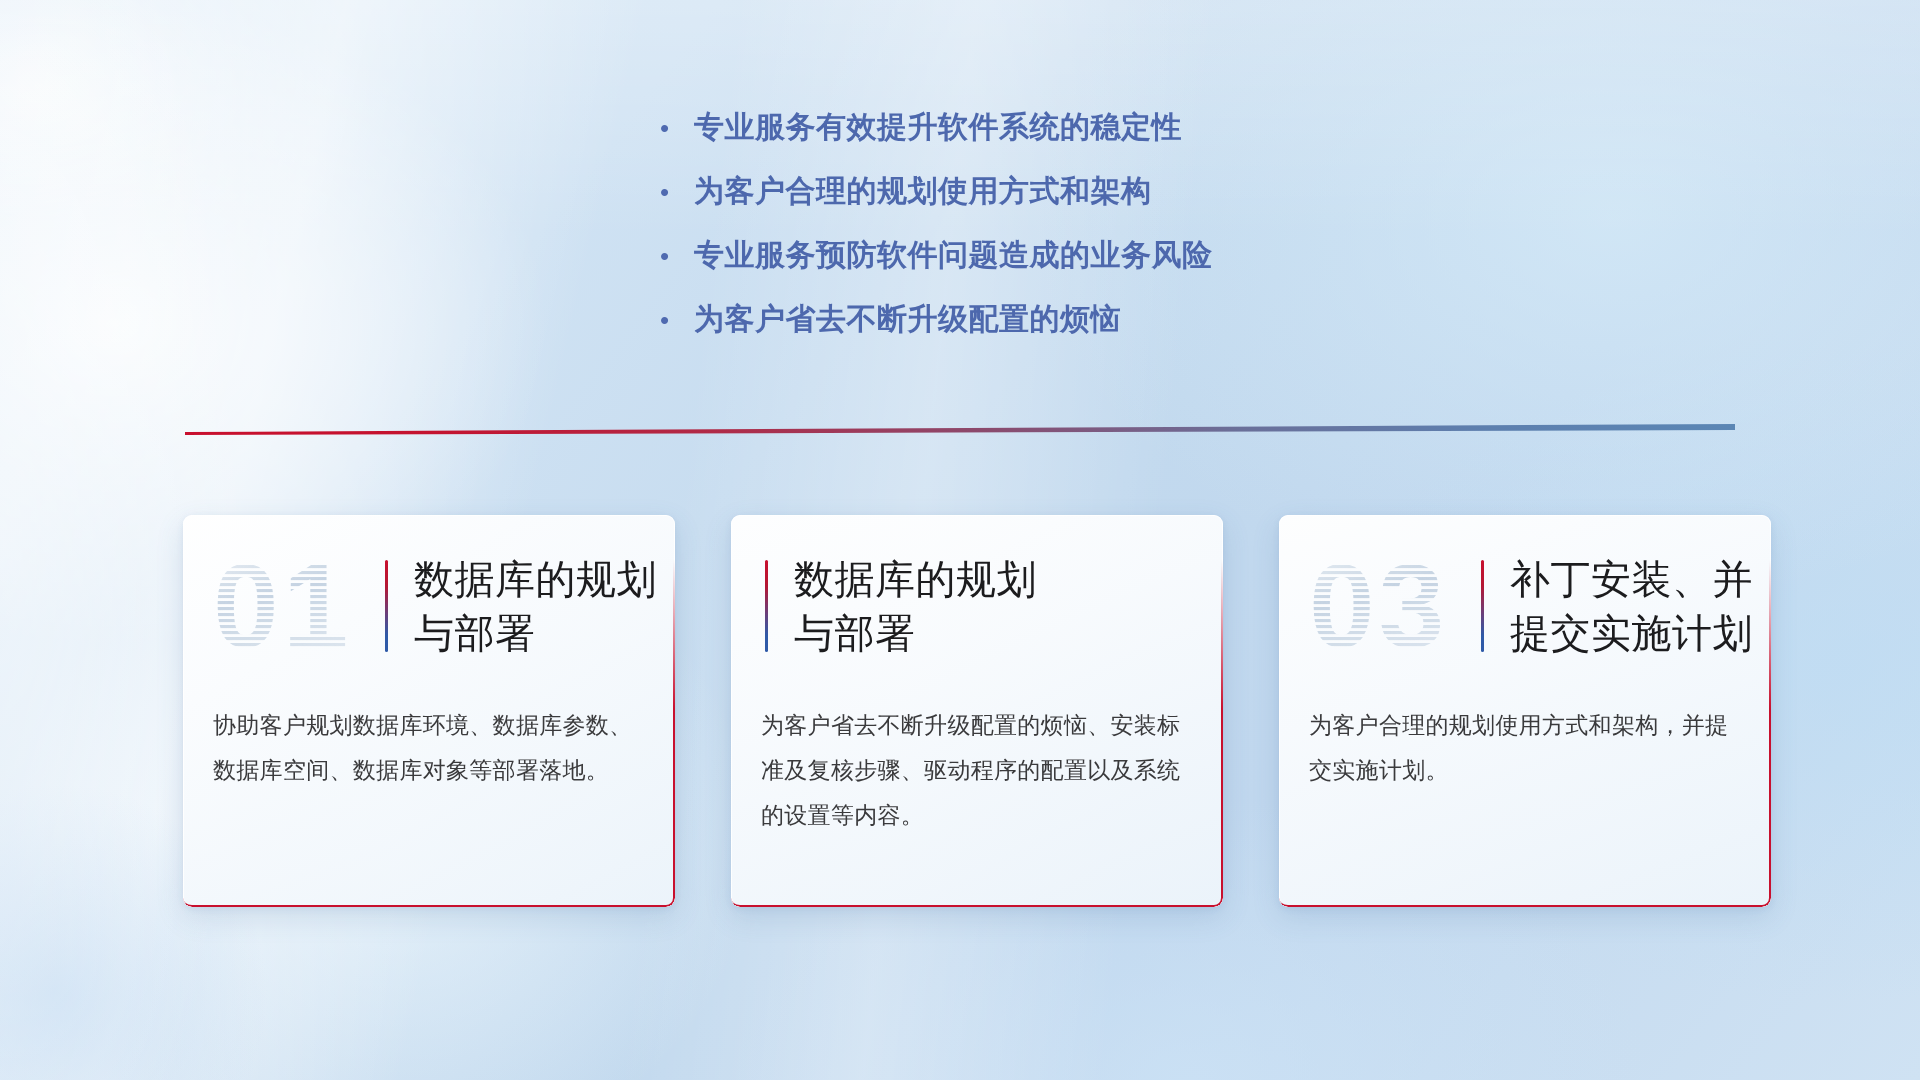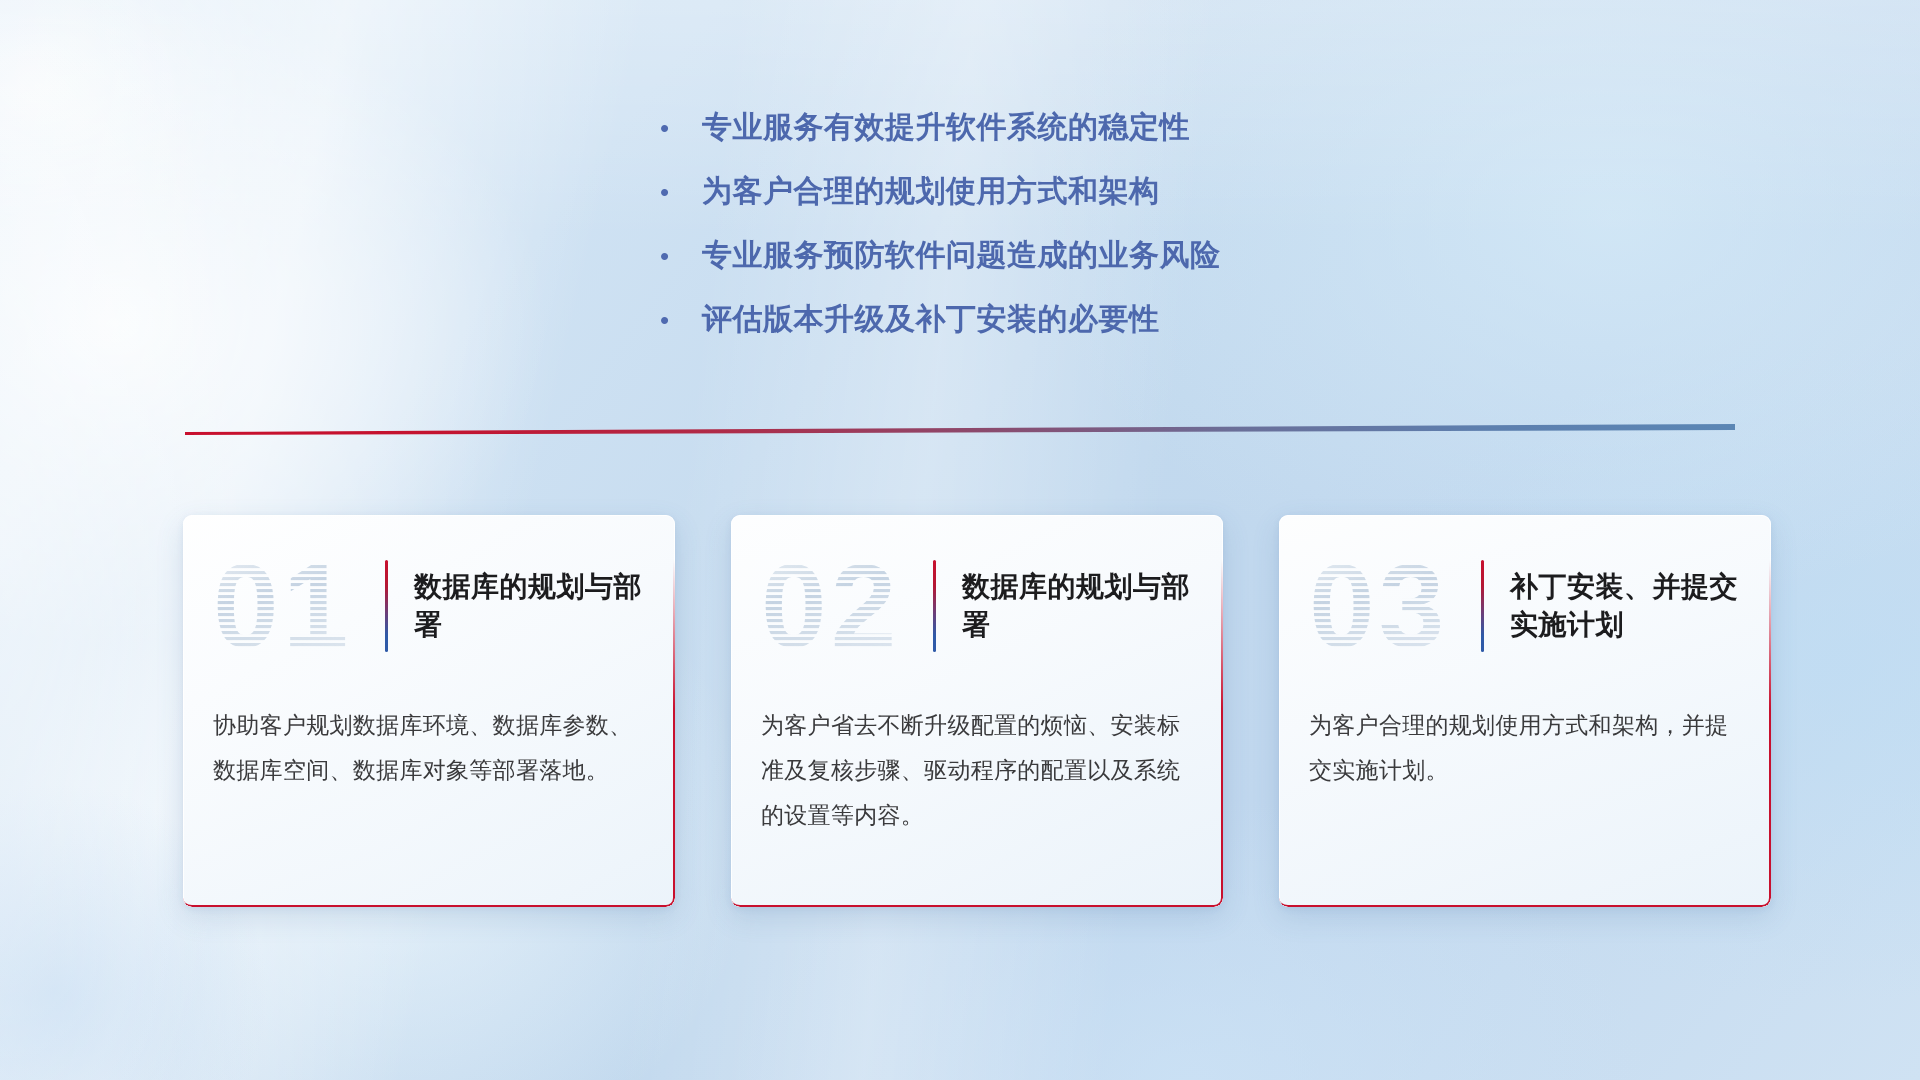--- a/index.html
+++ b/index.html
@@ -63,21 +63,20 @@
     color:#4f6ab0;
     text-align:left;
     flex:0 0 34px;
   }
   .bullet-text {
     font-size:30px;
     letter-spacing:.5px;
     color:#4d68ad;
     font-weight:700;
     white-space:nowrap;
-    margin-left:8px;
   }
 
   
   .divider-wrap {
     position:absolute;
     left:185px; top:424px;
     width:1550px; height:16px;
     z-index:4;
   }
 
@@ -132,23 +131,23 @@
   .card-num svg { display:block; }
 
   .card-sep {
     width:3px;
     height:92px;
     margin:0 26px 0 6px;
     border-radius:2px;
     background:linear-gradient(180deg,#c8102e 0%,#b51733 28%,#6b3f7a 58%,#2f5aa8 82%,#2f5aa8 100%);
   }
   .card-title {
-    font-size:28px;
+    font-size:40px;
     line-height:1.35;
-    font-weight:700;
+    font-weight:400;
     color:#1c1c1e;
     letter-spacing:.5px;
     max-width:250px;
   }
 
   .card-body {
     padding:28px 30px 0 30px;
     font-size:23px;
     line-height:1.95;
     color:#3a3a3c;
@@ -172,21 +171,21 @@
       <span class="bullet-text">为客户合理的规划使用方式和架构</span>
     </div>
 
     <div class="bullet-row">
       <span class="bullet-dot">•</span>
       <span class="bullet-text">专业服务预防软件问题造成的业务风险</span>
     </div>
 
     <div class="bullet-row">
       <span class="bullet-dot">•</span>
-      <span class="bullet-text">评估版本升级及补丁安装的必要性</span>
+      <span class="bullet-text">为客户省去不断升级配置的烦恼</span>
     </div>
 
   </div>
 
   <div class="divider-wrap">
     <svg width="1550" height="16" viewBox="0 0 1550 16" preserveAspectRatio="none">
       <defs>
         <linearGradient id="divGrad" x1="0" y1="0" x2="1" y2="0">
           <stop offset="0" stop-color="#c8102e"></stop>
           <stop offset="0.16" stop-color="#c4132f"></stop>
@@ -234,41 +233,20 @@
       </div>
 
       <div class="card-body">协助客户规划数据库环境、数据库参数、数据库空间、数据库对象等部署落地。</div>
     </div>
 
     <div class="card">
       <div class="card-hairline"></div>
       <div class="card-edge"></div>
 
       <div class="card-head">
-        <div class="card-num">
-          <svg width="168" height="118" viewBox="0 0 168 118">
-            <defs>
-              <pattern id="stripes2" width="6" height="6" patternUnits="userSpaceOnUse">
-                <rect width="6" height="6" fill="none"></rect>
-                <rect width="6" height="3.1" fill="#9fb7cf" opacity="0.62"></rect>
-              </pattern>
-              <linearGradient id="nfade2" x1="0" y1="0" x2="0.35" y2="1">
-                <stop offset="0" stop-color="#fff" stop-opacity="0.25"></stop>
-                <stop offset="0.45" stop-color="#fff" stop-opacity="0.95"></stop>
-                <stop offset="1" stop-color="#fff" stop-opacity="0.55"></stop>
-              </linearGradient>
-              <mask id="nmask2">
-                <rect width="168" height="118" fill="url(#nfade2)"></rect>
-              </mask>
-            </defs>
-            <g mask="url(#nmask2)">
-              <text x="2" y="100" font-family="'Liberation Sans',sans-serif" font-size="118" font-weight="700" letter-spacing="4" fill="url(#stripes2)">02</text>
-            </g>
-          </svg>
-        </div>
         <div class="card-sep"></div>
         <div class="card-title">数据库的规划与部署</div>
       </div>
 
       <div class="card-body">为客户省去不断升级配置的烦恼、安装标准及复核步骤、驱动程序的配置以及系统的设置等内容。</div>
     </div>
 
     <div class="card">
       <div class="card-hairline"></div>
       <div class="card-edge"></div>

